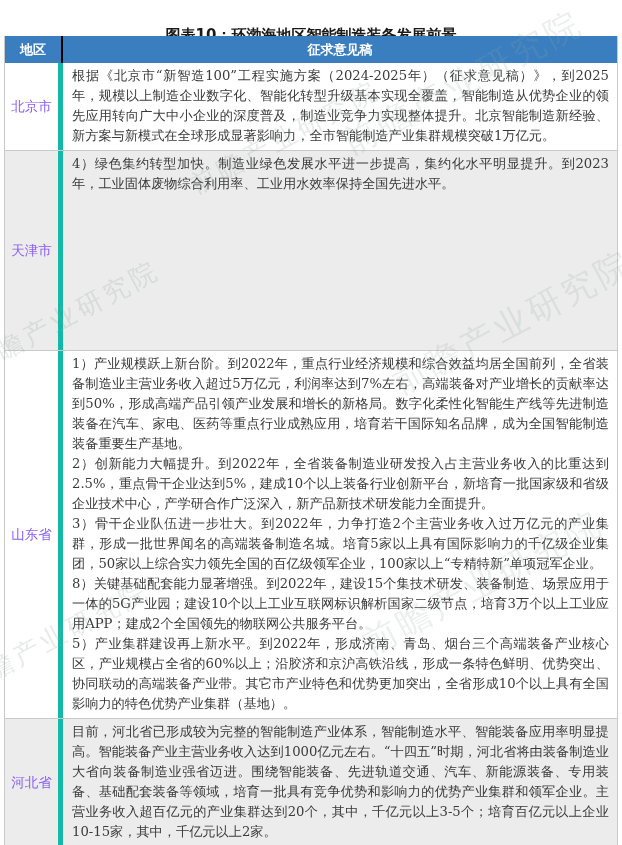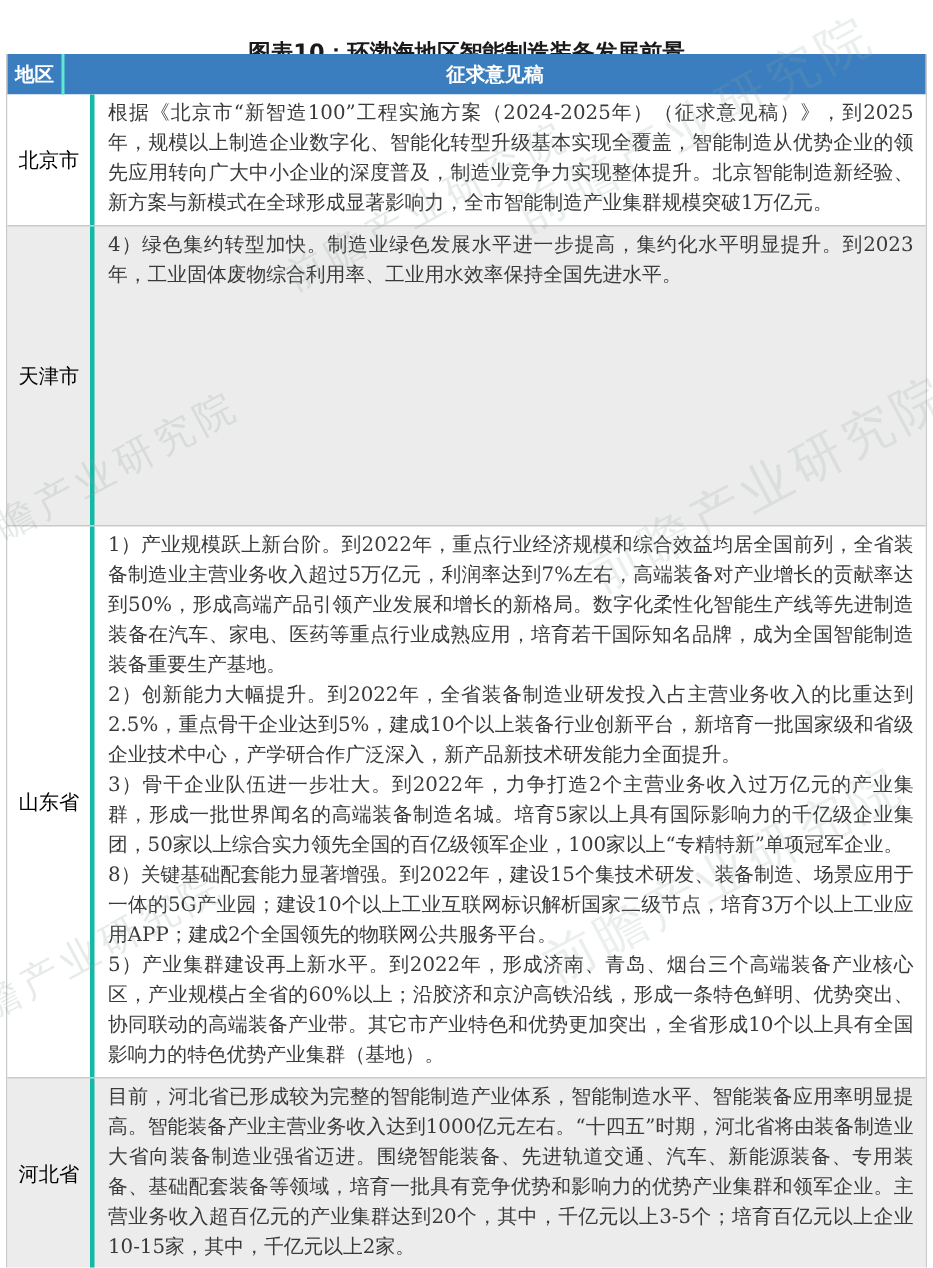--- a/index.html
+++ b/index.html
@@ -35,38 +35,38 @@
   }
   .th {
     color: #ffffff;
     font-family: "DejaVu Sans", sans-serif;
     font-weight: bold;
     font-size: 13px;
     display: flex;
     align-items: center;
     justify-content: center;
   }
-  .th.region-col { width: 38px; border-right: 2px solid #5eead4; }
+  .th.region-col { width: 58px; border-right: 2px solid #000000; }
   .th.prospect-col { flex: 1; }
   .trow {
     display: flex;
     border-top: 1px solid #c9c9c9;
     background: #ffffff;
   }
   .thead + .trow { border-top: none; }
   .trow.alt { background: #ececec; }
   .region-cell {
     width: 58px;
     min-width: 58px;
     display: flex;
     align-items: center;
     justify-content: center;
     font-size: 13.5px;
-    color: #000000;
-    border-right: 3px solid #14b8a6;
+    color: #8b5cf6;
+    border-right: 5px solid #14b8a6;
   }
   .content-cell {
     flex: 1;
     padding: 3px 8px 4px 9px;
     font-size: 13.2px;
     line-height: 20px;
     color: #3a3a3a;
     text-align: justify;
   }
   .content-cell p { text-indent: 0; }

